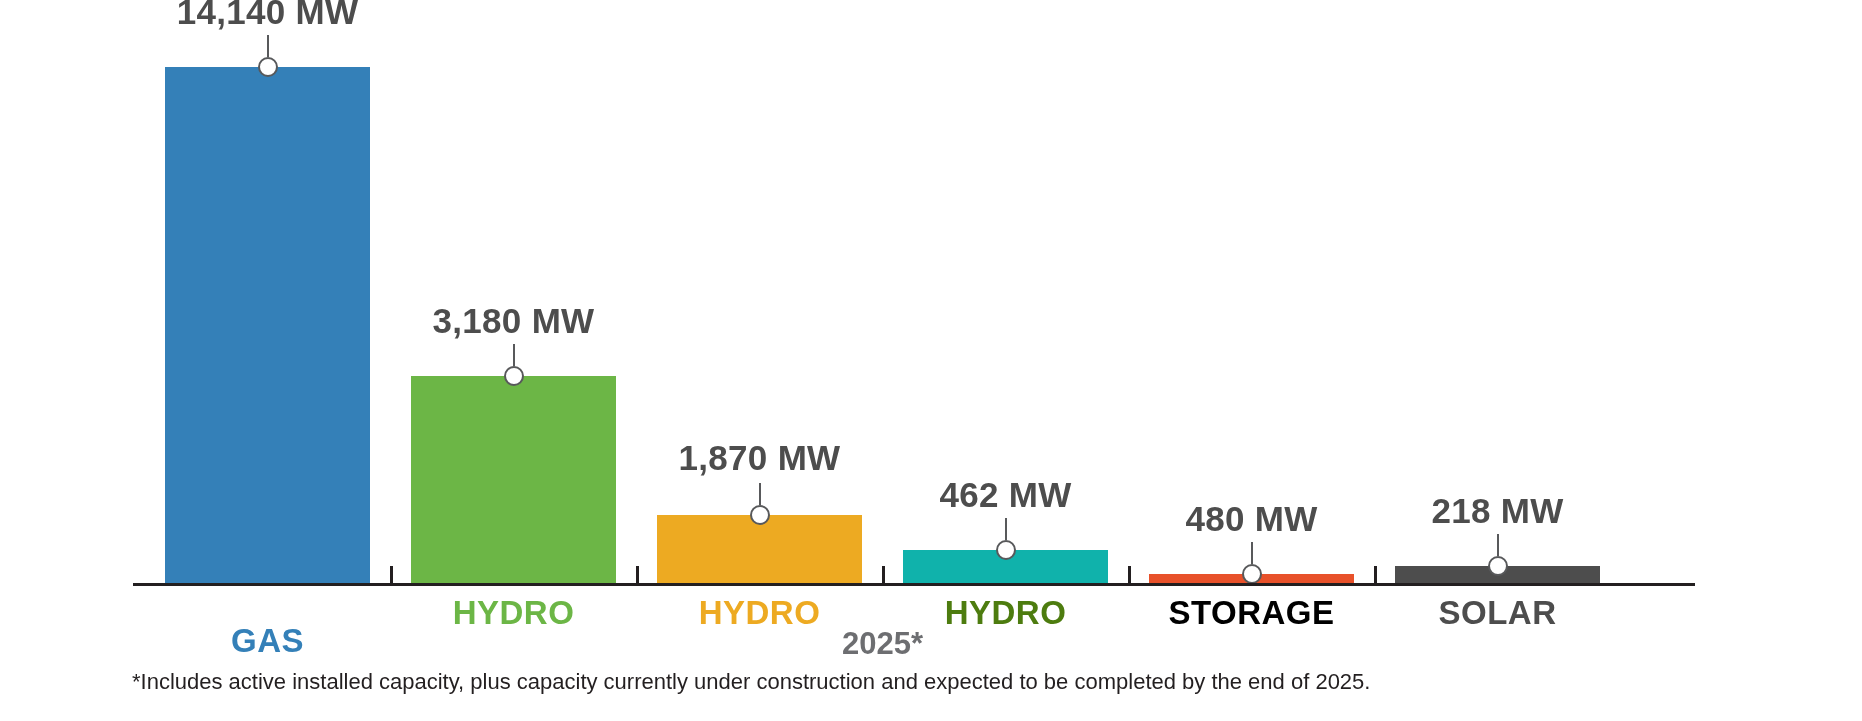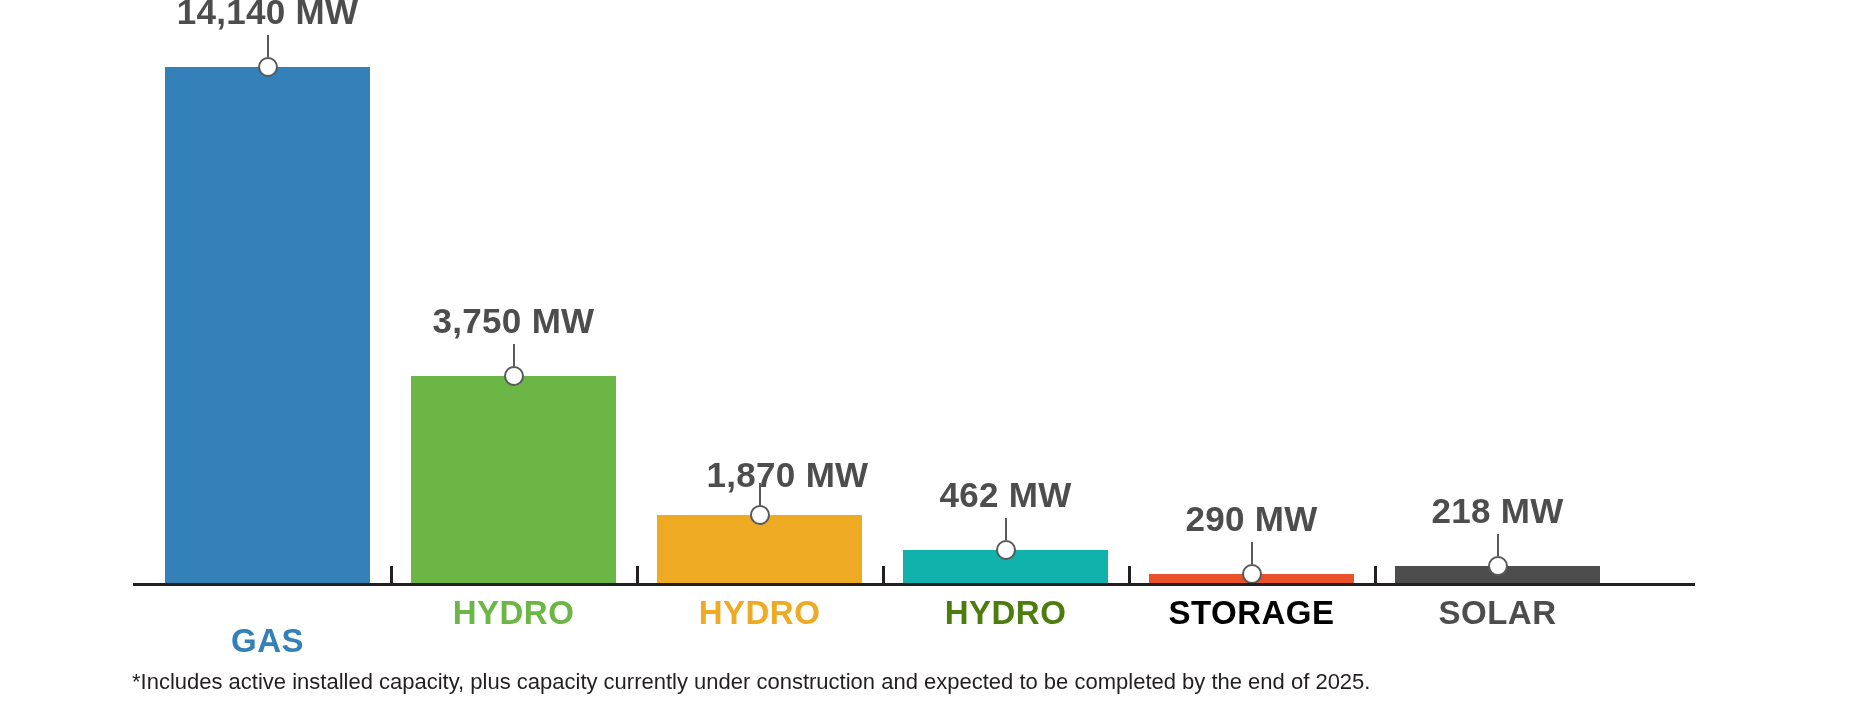--- a/index.html
+++ b/index.html
@@ -147,39 +147,39 @@
         <div class="bar-group" style="left: 165px; bottom: 17px;">
           <div class="bar" style="height: 516px; background: rgb(52, 128, 184);"></div>
           <div class="marker" style="bottom: 506px; border-color: rgb(88, 89, 91); background: rgb(255, 255, 255);"></div>
           <div class="stem" style="bottom: 526px; height: 22px; background: rgb(88, 89, 91);"></div>
           <div class="val-label" style="bottom: 554px;">14,140 MW</div>
         </div>
         <div class="bar-group" style="left: 411px; bottom: 17px;">
           <div class="bar" style="height: 207.422px; background: rgb(108, 182, 70);"></div>
           <div class="marker" style="bottom: 197.422px; border-color: rgb(88, 89, 91); background: rgb(255, 255, 255);"></div>
           <div class="stem" style="bottom: 217.422px; height: 22px; background: rgb(88, 89, 91);"></div>
-          <div class="val-label" style="bottom: 245.422px;">3,750 MW</div>
+          <div class="val-label" style="bottom: 245.422px;">3,180 MW</div>
         </div>
         <div class="bar-group" style="left: 657px; bottom: 17px;">
           <div class="bar" style="height: 68.2405px; background: rgb(237, 170, 34);"></div>
           <div class="marker" style="bottom: 58.2405px; border-color: rgb(88, 89, 91); background: rgb(255, 255, 255);"></div>
           <div class="stem" style="bottom: 78.2405px; height: 22px; background: rgb(88, 89, 91);"></div>
-          <div class="val-label" style="bottom: 91px; margin-left: 28px;">1,870 MW</div>
+          <div class="val-label" style="bottom: 108px;">1,870 MW</div>
         </div>
         <div class="bar-group" style="left: 903px; bottom: 17px;">
           <div class="bar" style="height: 32.8065px; background: rgb(16, 178, 171);"></div>
           <div class="marker" style="bottom: 22.8065px; border-color: rgb(88, 89, 91); background: rgb(255, 255, 255);"></div>
           <div class="stem" style="bottom: 42.8065px; height: 22px; background: rgb(88, 89, 91);"></div>
           <div class="val-label" style="bottom: 70.8065px;">462 MW</div>
         </div>
         <div class="bar-group" style="left: 1149px; bottom: 17px;">
           <div class="bar" style="height: 9.48798px; background: rgb(232, 81, 42);"></div>
           <div class="marker" style="bottom: -0.512023px; border-color: rgb(88, 89, 91); background: rgb(255, 255, 255);"></div>
           <div class="stem" style="bottom: 19.488px; height: 22px; background: rgb(88, 89, 91);"></div>
-          <div class="val-label" style="bottom: 47.488px;">290 MW</div>
+          <div class="val-label" style="bottom: 47.488px;">480 MW</div>
         </div>
         <div class="bar-group" style="left: 1395px; bottom: 17px;">
           <div class="bar" style="height: 17.4798px; background: rgb(77, 77, 77);"></div>
           <div class="marker" style="bottom: 7.47977px; border-color: rgb(88, 89, 91); background: rgb(255, 255, 255);"></div>
           <div class="stem" style="bottom: 27.4798px; height: 22px; background: rgb(88, 89, 91);"></div>
           <div class="val-label" style="bottom: 55.4798px;">218 MW</div>
         </div>
       </div>
 
     <div id="ticks-layer">
@@ -195,16 +195,17 @@
 
   <div id="cats-layer">
       <div class="cat-label" style="left: 165px; color: rgb(52, 128, 184); margin-top: 28px;">GAS</div>
       <div class="cat-label" style="left: 411px; color: rgb(108, 182, 70);">HYDRO</div>
       <div class="cat-label" style="left: 657px; color: rgb(237, 170, 34);">HYDRO</div>
       <div class="cat-label" style="left: 903px; color: #4d7c0f;">HYDRO</div>
       <div class="cat-label" style="left: 1149px; color: #000000;">STORAGE</div>
       <div class="cat-label" style="left: 1395px; color: rgb(77, 77, 77);">SOLAR</div>
     </div>
 
+  <div class="axis-title" id="axis-title" style="left: 762.5px;">2025*</div>
 
   <div class="footnote">*Includes active installed capacity, plus capacity currently under construction and expected to be completed by the end of 2025.</div>
 
 </div>
 
 </body></html>

